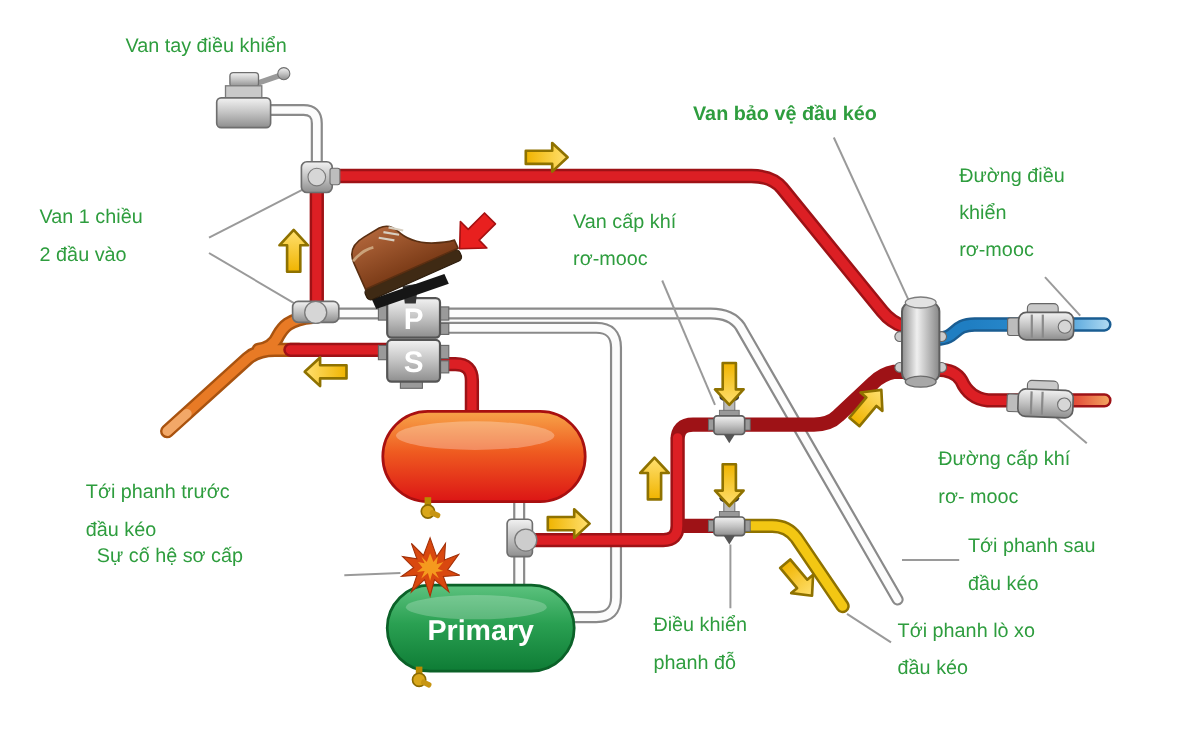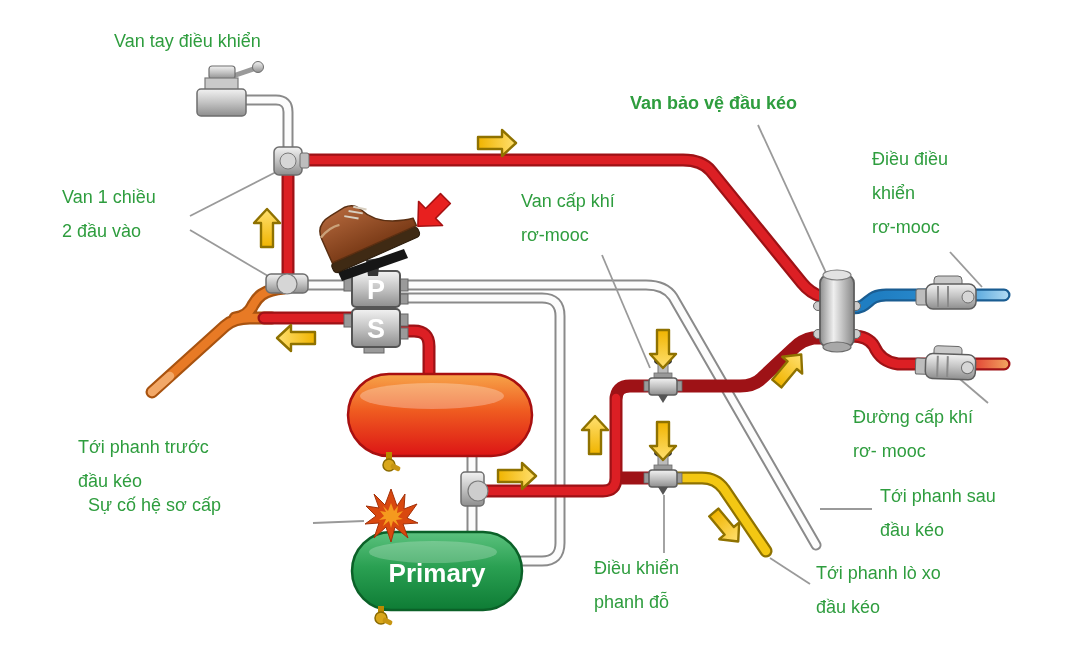--- a/index.html
+++ b/index.html
@@ -5,21 +5,21 @@
   html,body{margin:0;padding:0;background:#fff;}
   .canvas{position:relative;width:1080px;height:667px;background:#ffffff;overflow:hidden;
           font-family:"Liberation Sans",sans-serif;}
   svg.art{position:absolute;left:0;top:0;}
   .lbl{position:absolute;color:#2e9d3e;font-size:18px;line-height:34px;white-space:nowrap;}
   .lbl div{white-space:nowrap;}
   .l-hand{left:114px;top:24px;}
   .l-prot{left:630px;top:86px;font-weight:bold;}
   .l-tctl{left:872px;top:142px;}
   .l-sup{left:521px;top:184px;}
-  .l-chk{left:36px;top:180px;margin-left:26px;}
+  .l-chk{left:36px;top:180px;}
   .l-front{left:78px;top:418px;margin-top:12px;}
   .l-fail{left:88px;top:488px;}
   .l-tsup{left:853px;top:400px;}
   .l-rear{left:880px;top:479px;}
   .l-spring{left:816px;top:556px;}
   .l-park{left:594px;top:551px;}
 </style>
 </head>
 <body>
 
@@ -268,21 +268,21 @@
     <polygon transform="translate(789,369) rotate(40) translate(-13,-19)" points="13,0 26,14 19,14 19,38 7,38 7,14 0,14"></polygon>
     <polygon transform="translate(726,527) rotate(140) translate(-13,-19)" points="13,0 26,14 19,14 19,38 7,38 7,14 0,14"></polygon>
   </g>
 </svg>
 
 <div class="lbl l-hand">Van tay điều khiển</div>
 
 <div class="lbl l-prot">Van bảo vệ đầu kéo</div>
 
 <div class="lbl l-tctl">
-  <div>Điều điều</div>
+  <div>Đường điều</div>
   <div>khiển</div>
   <div>rơ-mooc</div>
 </div>
 
 <div class="lbl l-sup">
   <div>Van cấp khí</div>
   <div>rơ-mooc</div>
 </div>
 
 <div class="lbl l-chk">

